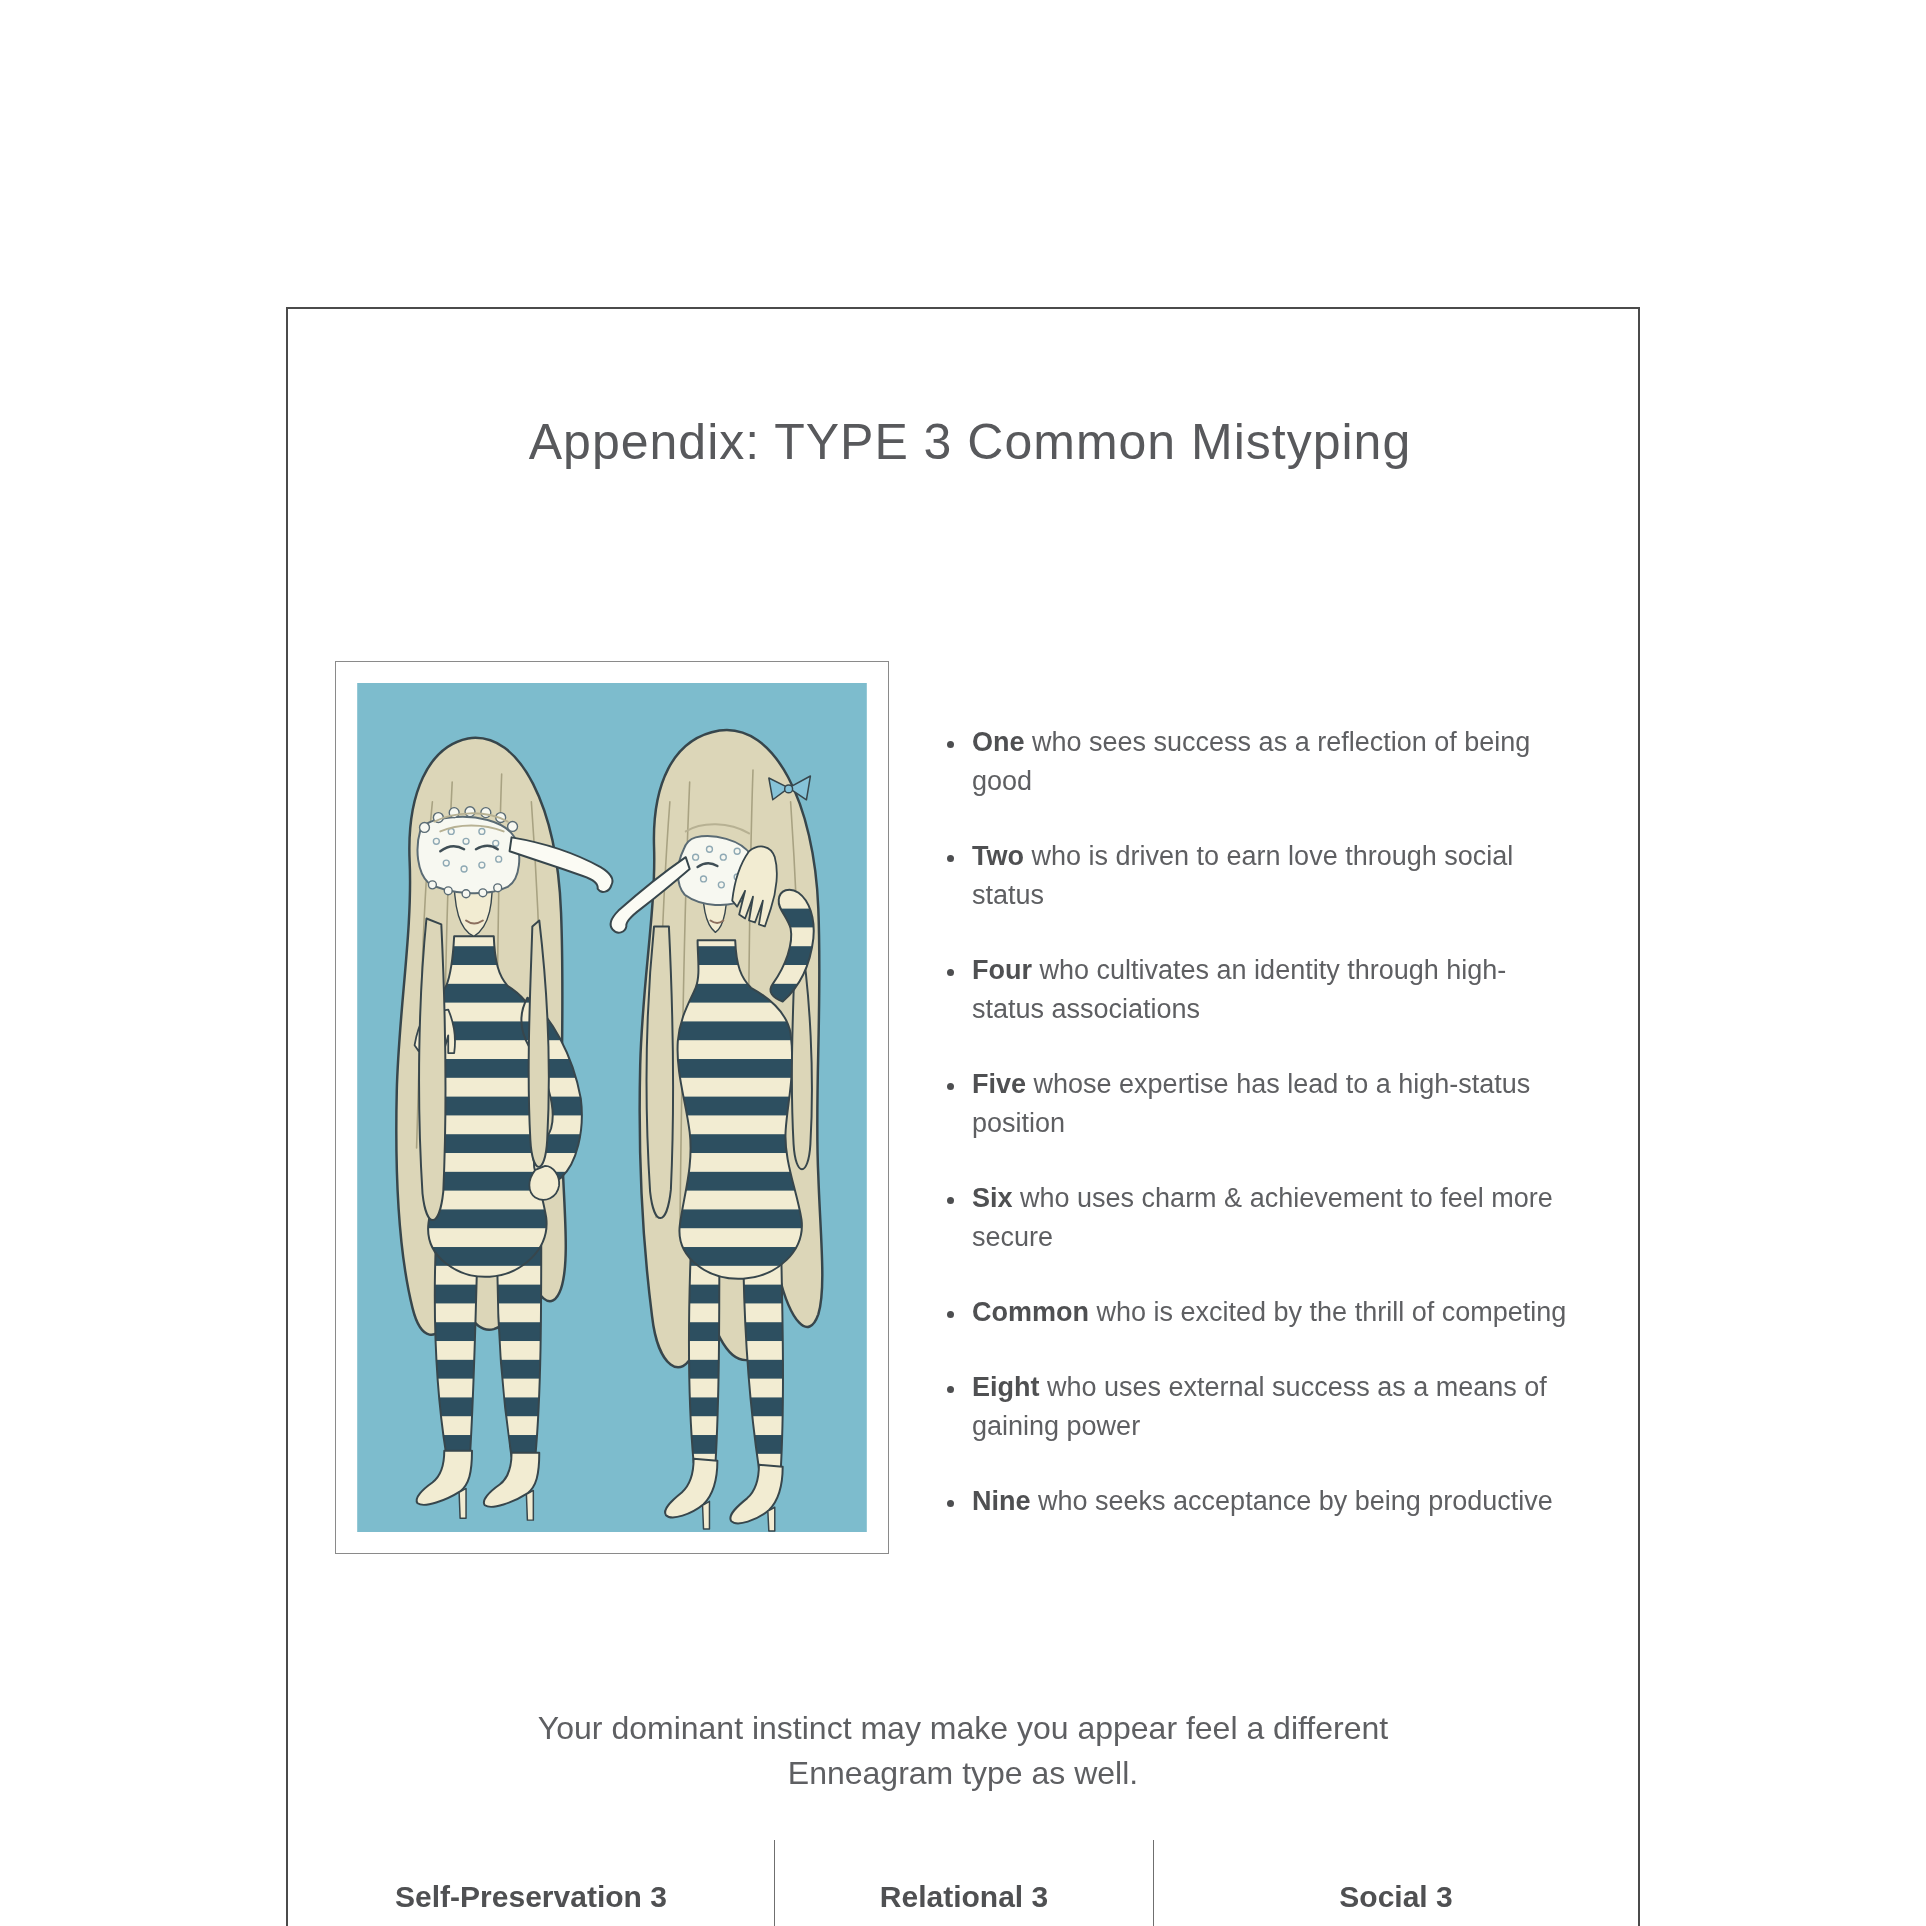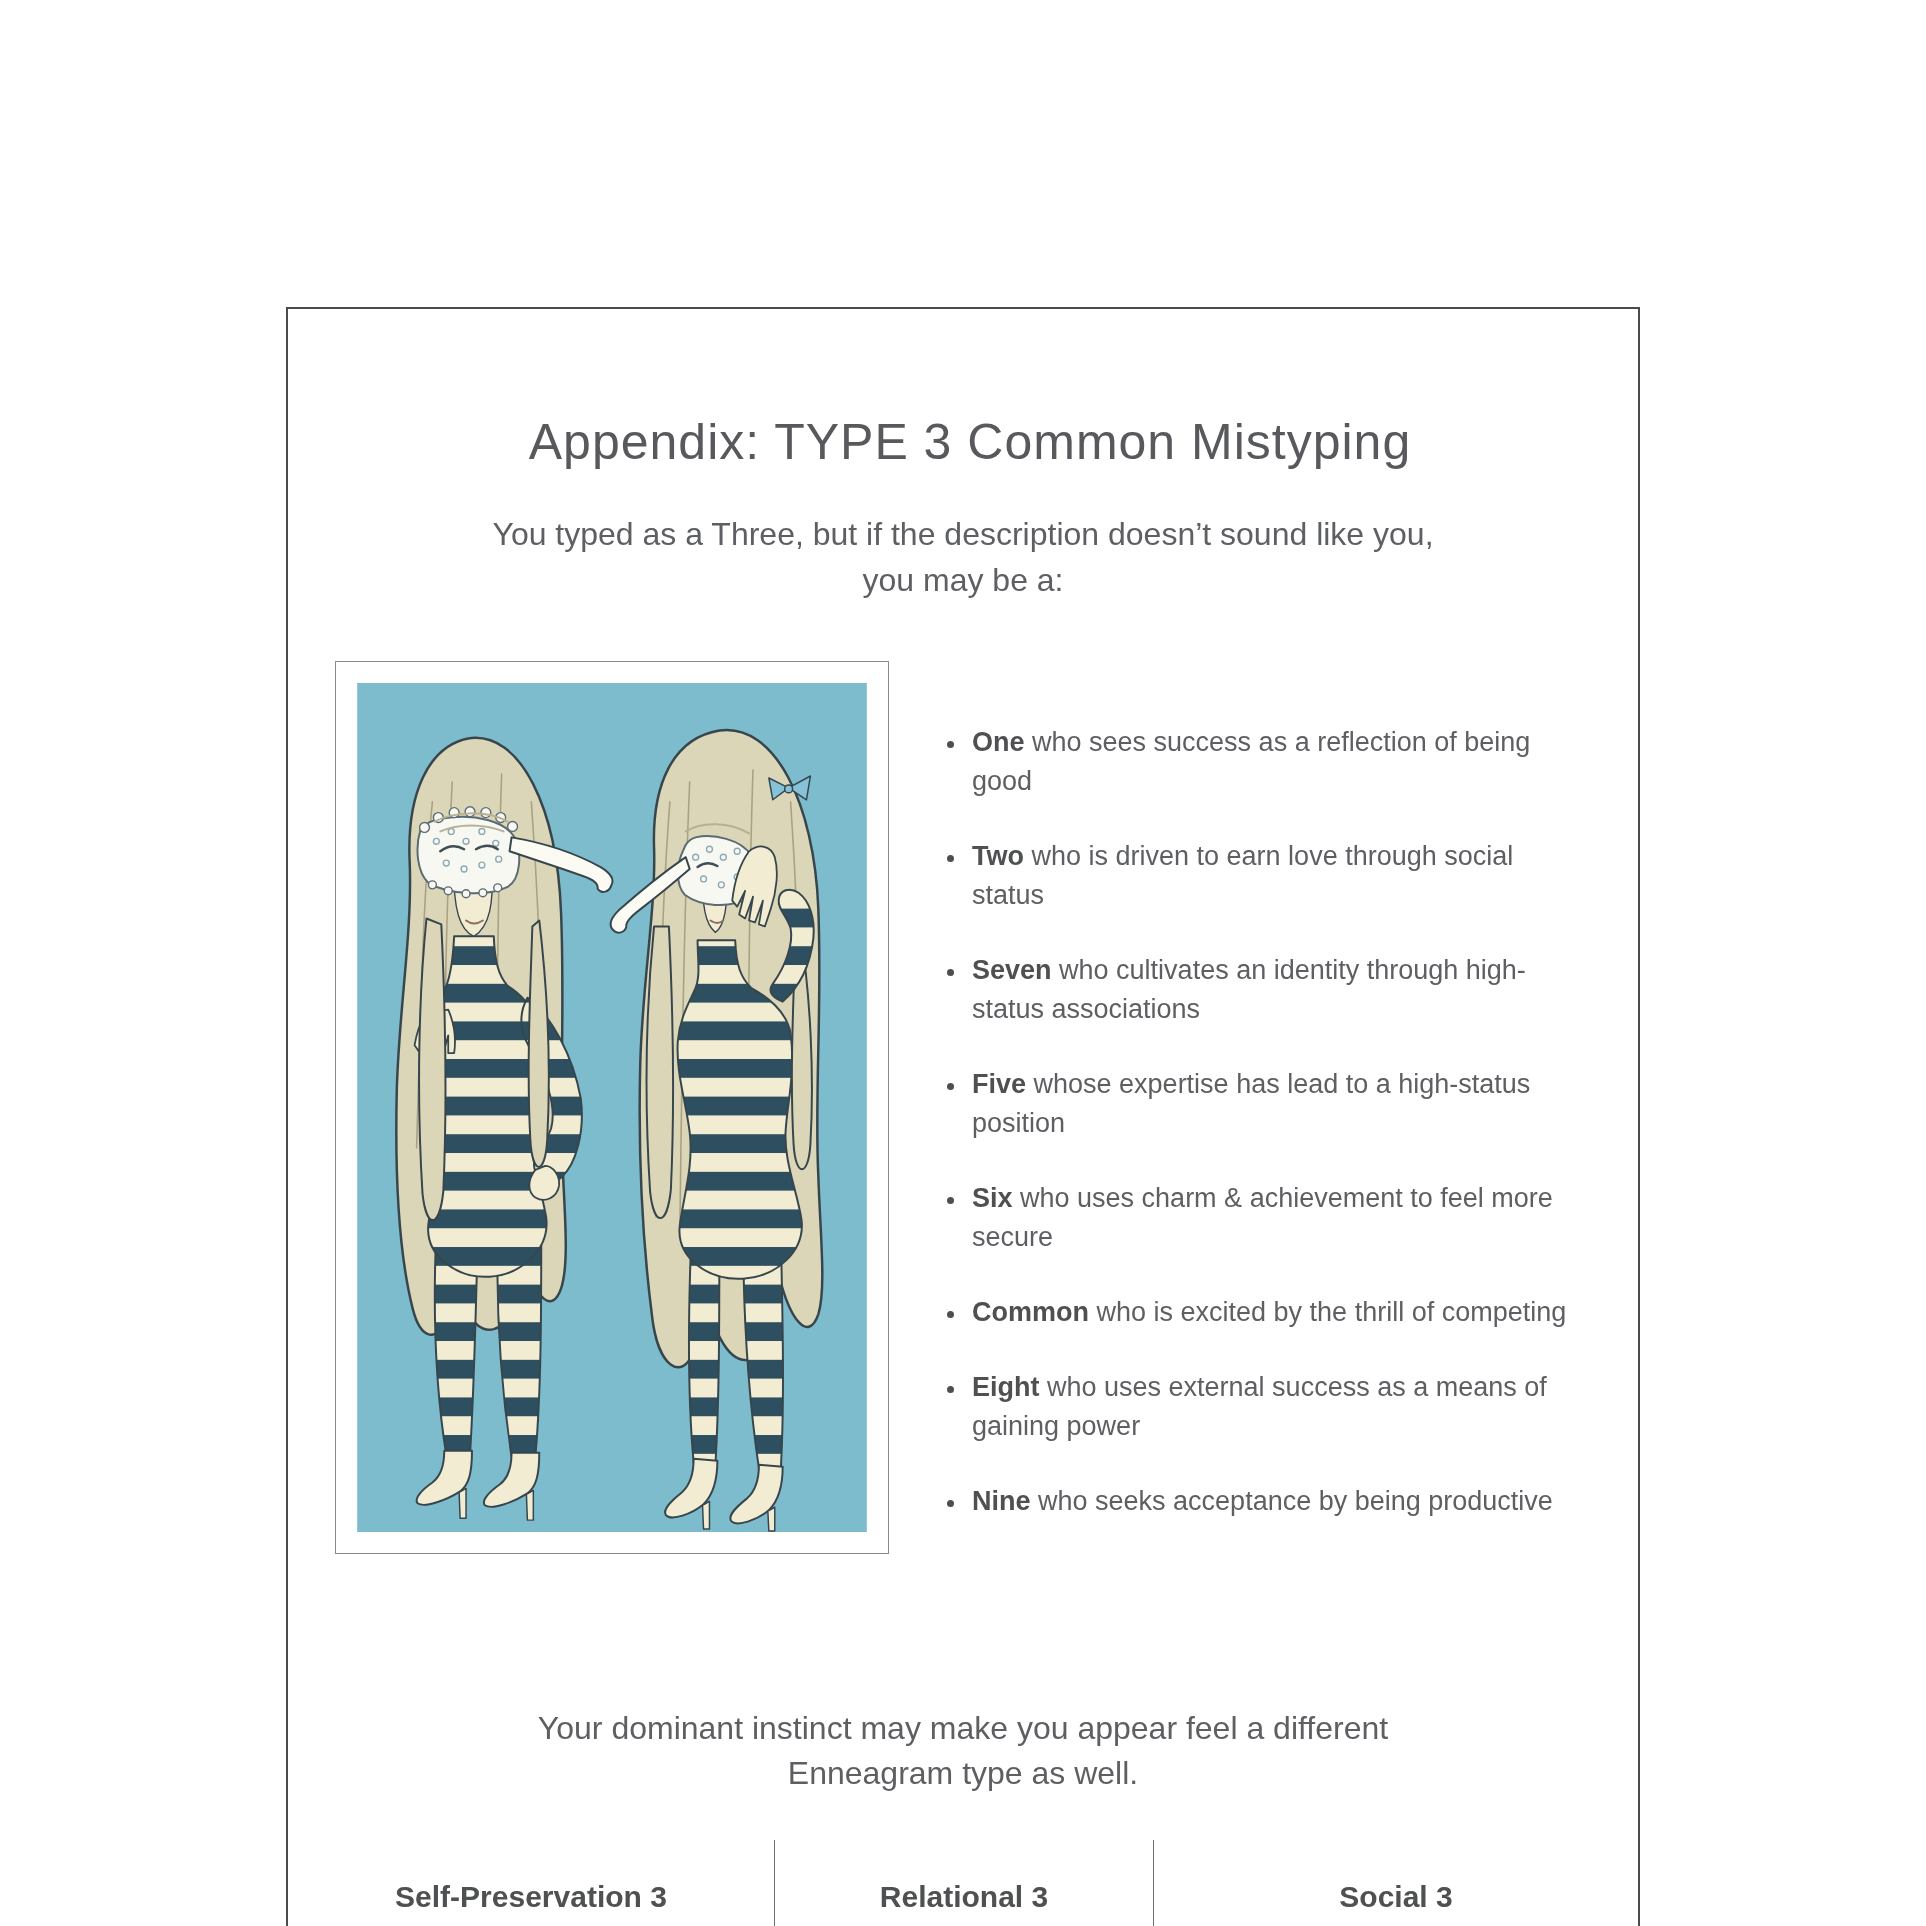--- a/index.html
+++ b/index.html
@@ -60,21 +60,20 @@
   .col-2{width:380px;border-left:1px solid #6f6f6f;border-right:1px solid #6f6f6f;}
   .col-3{flex:1;}
 </style>
 </head>
 <body>
 
 <div class="doc-border">
 
   <h1 class="page-title">Appendix: TYPE 3 Common Mistyping</h1>
 
-  <p class="page-subtitle"><span>You typed as a Three, but if the description doesn’t sound like you,</span><br><span>you may be a:</span></p>
 
   <figure class="illustration-frame">
     <svg width="510" height="849" viewBox="0 0 515 858">
       <defs>
         <pattern id="stT" width="10" height="38" patternUnits="userSpaceOnUse">
           <rect width="10" height="38" fill="#f2ecd2"></rect>
           <rect width="10" height="19" fill="#2d4f60"></rect>
         </pattern>
       </defs>
 
@@ -196,21 +195,21 @@
         <g stroke="#b7b193" stroke-width="2" fill="none">
           <path d="M332,150 C348,140 376,140 396,152"></path>
         </g>
       </g>
     </svg>
   </figure>
 
   <ul class="mistype-list">
       <li><b>One</b> who sees success as a reflection of being good</li>
       <li><b>Two</b> who is driven to earn love through social status</li>
-      <li><b>Seven</b> who cultivates an identity through high-status associations</li>
+      <li><b>Four</b> who cultivates an identity through high-status associations</li>
       <li><b>Five</b> whose expertise has lead to a high-status position</li>
       <li><b>Six</b> who uses charm &amp; achievement to feel more secure</li>
       <li><b>Common</b> who is excited by the thrill of competing</li>
       <li><b>Eight</b> who uses external success as a means of gaining power</li>
       <li><b>Nine</b> who seeks acceptance by being productive</li>
     </ul>
 
   <p class="instinct-note"><span>Your dominant instinct may make you appear feel a different</span><br><span>Enneagram type as well.</span></p>
 
   <div class="instinct-table">

